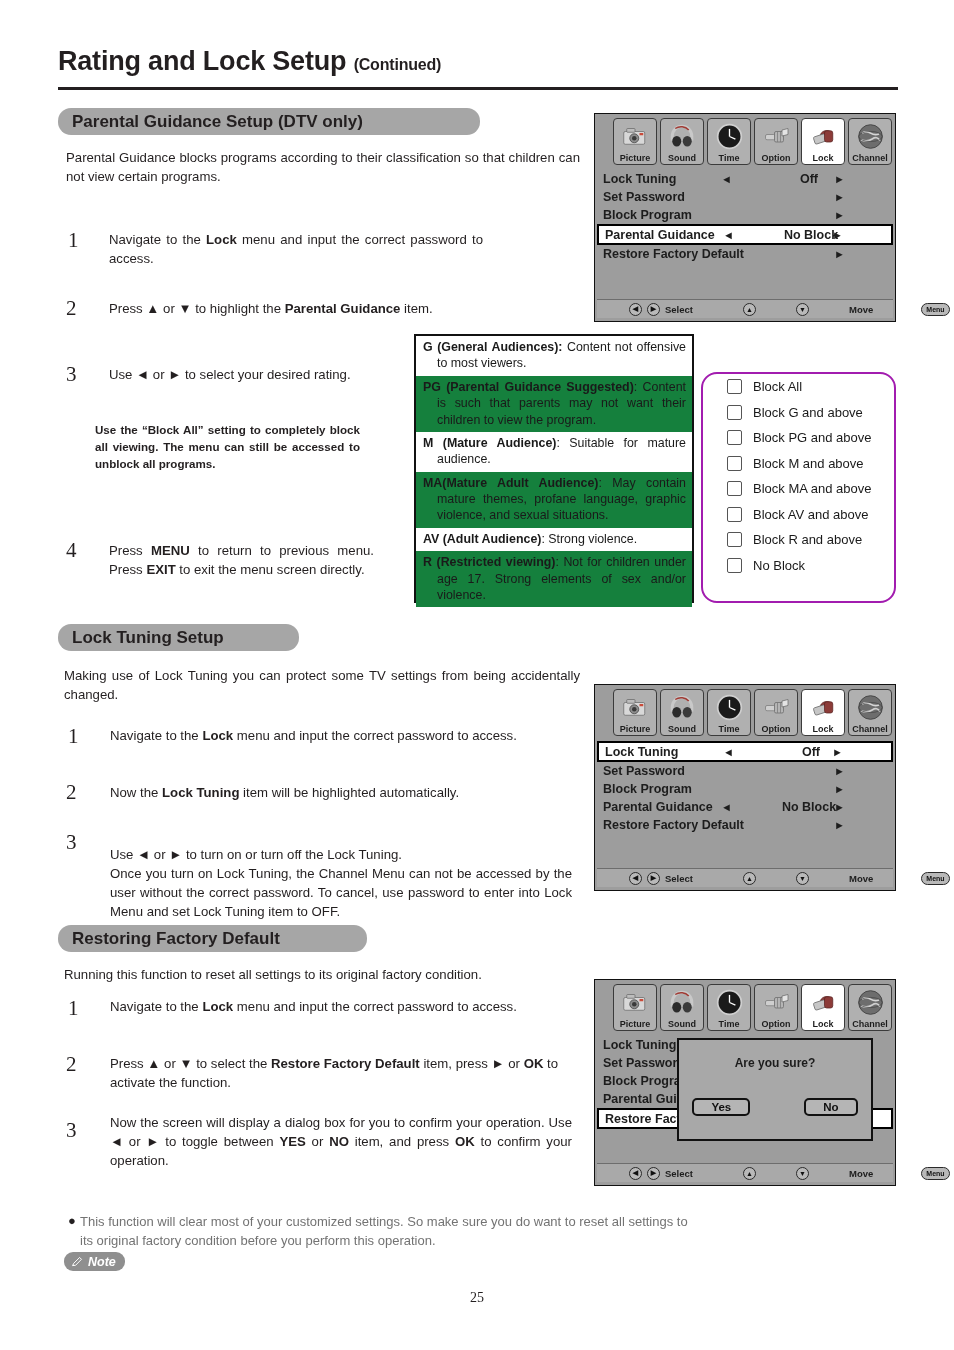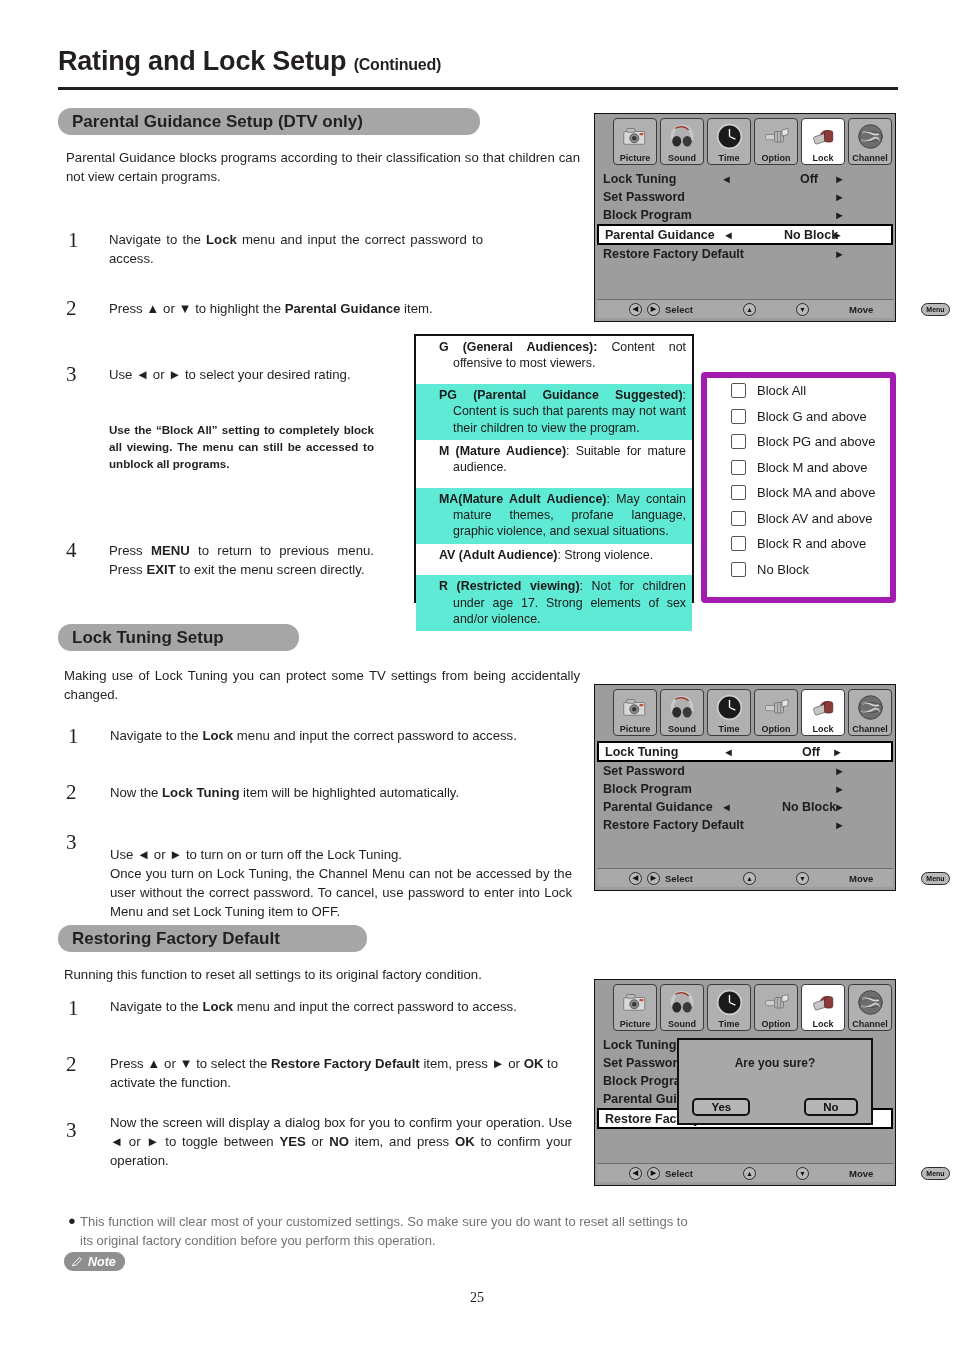--- a/index.html
+++ b/index.html
@@ -81,26 +81,26 @@
   }
   .dlg-title{font-size:12px;font-weight:bold;color:#1d1d1d;margin-top:16px;}
   .dlg-btns{display:flex;gap:54px;margin-top:28px;}
   .dlg-btn{
     border:2px solid #111;border-radius:5px;background:#b5b5b5;
     font-size:11.5px;font-weight:bold;color:#111;padding:1px 17px;
   }
 
   
   .rtbl{position:absolute;border:2px solid #111;box-sizing:border-box;background:#fff;}
-  .rrow{font-size:12.4px;line-height:1.32;padding:3px 6px 4px 23px;color:#1a1a1a;text-align:justify;}
-  .rrow.sh{background:#5eead4;margin-top:8px;}
+  .rrow{font-size:12.4px;line-height:1.32;padding:3px 6px 4px 7px;color:#1a1a1a;text-align:justify;}
+  .rrow.sh{background:#15803d;}
   .rrow .ind{display:block;padding-left:14px;text-indent:-14px;}
 
   
-  .cklist{position:absolute;border:6px solid #a21caf;border-radius:4px;background:#fff;box-sizing:border-box;}
+  .cklist{position:absolute;border:2px solid #a21caf;border-radius:16px;background:#fff;box-sizing:border-box;}
   .ckitem{display:flex;align-items:center;gap:11px;height:25.5px;padding-left:24px;font-size:13px;color:#1a1a1a;}
   .ckbox{width:13px;height:13px;border:1px solid #555;border-radius:2px;background:#fff;flex:0 0 auto;}
 
   
   .note-pill{
     position:absolute;background:#8f8f8f;border-radius:9px;height:19px;
     display:flex;align-items:center;gap:4px;padding:0 9px 0 7px;
     font-size:12.5px;font-style:italic;font-weight:bold;color:#ffffff;
   }
   .note-body{position:absolute;font-size:13px;line-height:1.45;color:#737373;}
@@ -129,21 +129,21 @@
   <div class="para" style="left:66px;top:148px;width:514px;">Parental Guidance blocks programs according to their classification so that children can not view certain programs.</div>
 
   <div class="step-num" style="left:68px;top:228px;">1</div>
   <div class="step-txt" style="left:109px;top:230px;width:374px;">Navigate to the <b>Lock</b> menu and input the correct password to access.</div>
 
   <div class="step-num" style="left:66px;top:296px;">2</div>
   <div class="step-txt nojust" style="left:109px;top:299px;width:380px;">Press ▲ or ▼ to highlight the <b>Parental Guidance</b> item.</div>
 
   <div class="step-num" style="left:66px;top:362px;">3</div>
   <div class="step-txt" style="left:109px;top:365px;width:265px;">Use ◄ or ► to select your desired rating.</div>
-  <div class="note-sub" style="left:109px;top:422px;width:265px;">Use the “Block All” setting to completely block all viewing. The menu can still be accessed to unblock all programs.</div>
+  <div class="note-sub" style="left:95px;top:422px;width:265px;">Use the “Block All” setting to completely block all viewing. The menu can still be accessed to unblock all programs.</div>
 
   <div class="step-num" style="left:66px;top:538px;">4</div>
   <div class="step-txt" style="left:109px;top:541px;width:265px;">Press <b>MENU</b> to return to previous menu. Press <b>EXIT</b> to exit the menu screen directly.</div>
 
   <div class="osd" id="osd-a" style="left:594px;top:113px;width:302px;height:209px;">
     <div class="osd-icons">
         <div class="osd-ic">
           <div class="glyph">
             <svg width="30" height="24" viewBox="0 0 40 30">
               <rect x="5" y="9" width="28" height="17" rx="2" fill="#d8d8d8" stroke="#6a6a6a"></rect>
@@ -533,21 +533,21 @@
           <span class="lbl">Block Program</span>
         </div>
         <div class="osd-row">
           <span class="lbl">Parental Guidance</span>
         </div>
         <div class="osd-row hl">
           <span class="lbl">Restore Factory Default</span>
           <span class="rt arw">►</span>
         </div>
       </div>
-    <div class="dlg" style="left:82px;top:58px;width:196px;height:87px;">
+    <div class="dlg" style="left:82px;top:58px;width:196px;height:103px;">
       <div class="dlg-title">Are you sure?</div>
       <div class="dlg-btns">
         <div class="dlg-btn">Yes</div>
         <div class="dlg-btn">No</div>
       </div>
     </div>
     <div class="osd-foot">
         <span class="grp g1">
           <span class="keyround">◀</span>
           <span class="keyround">▶</span>

